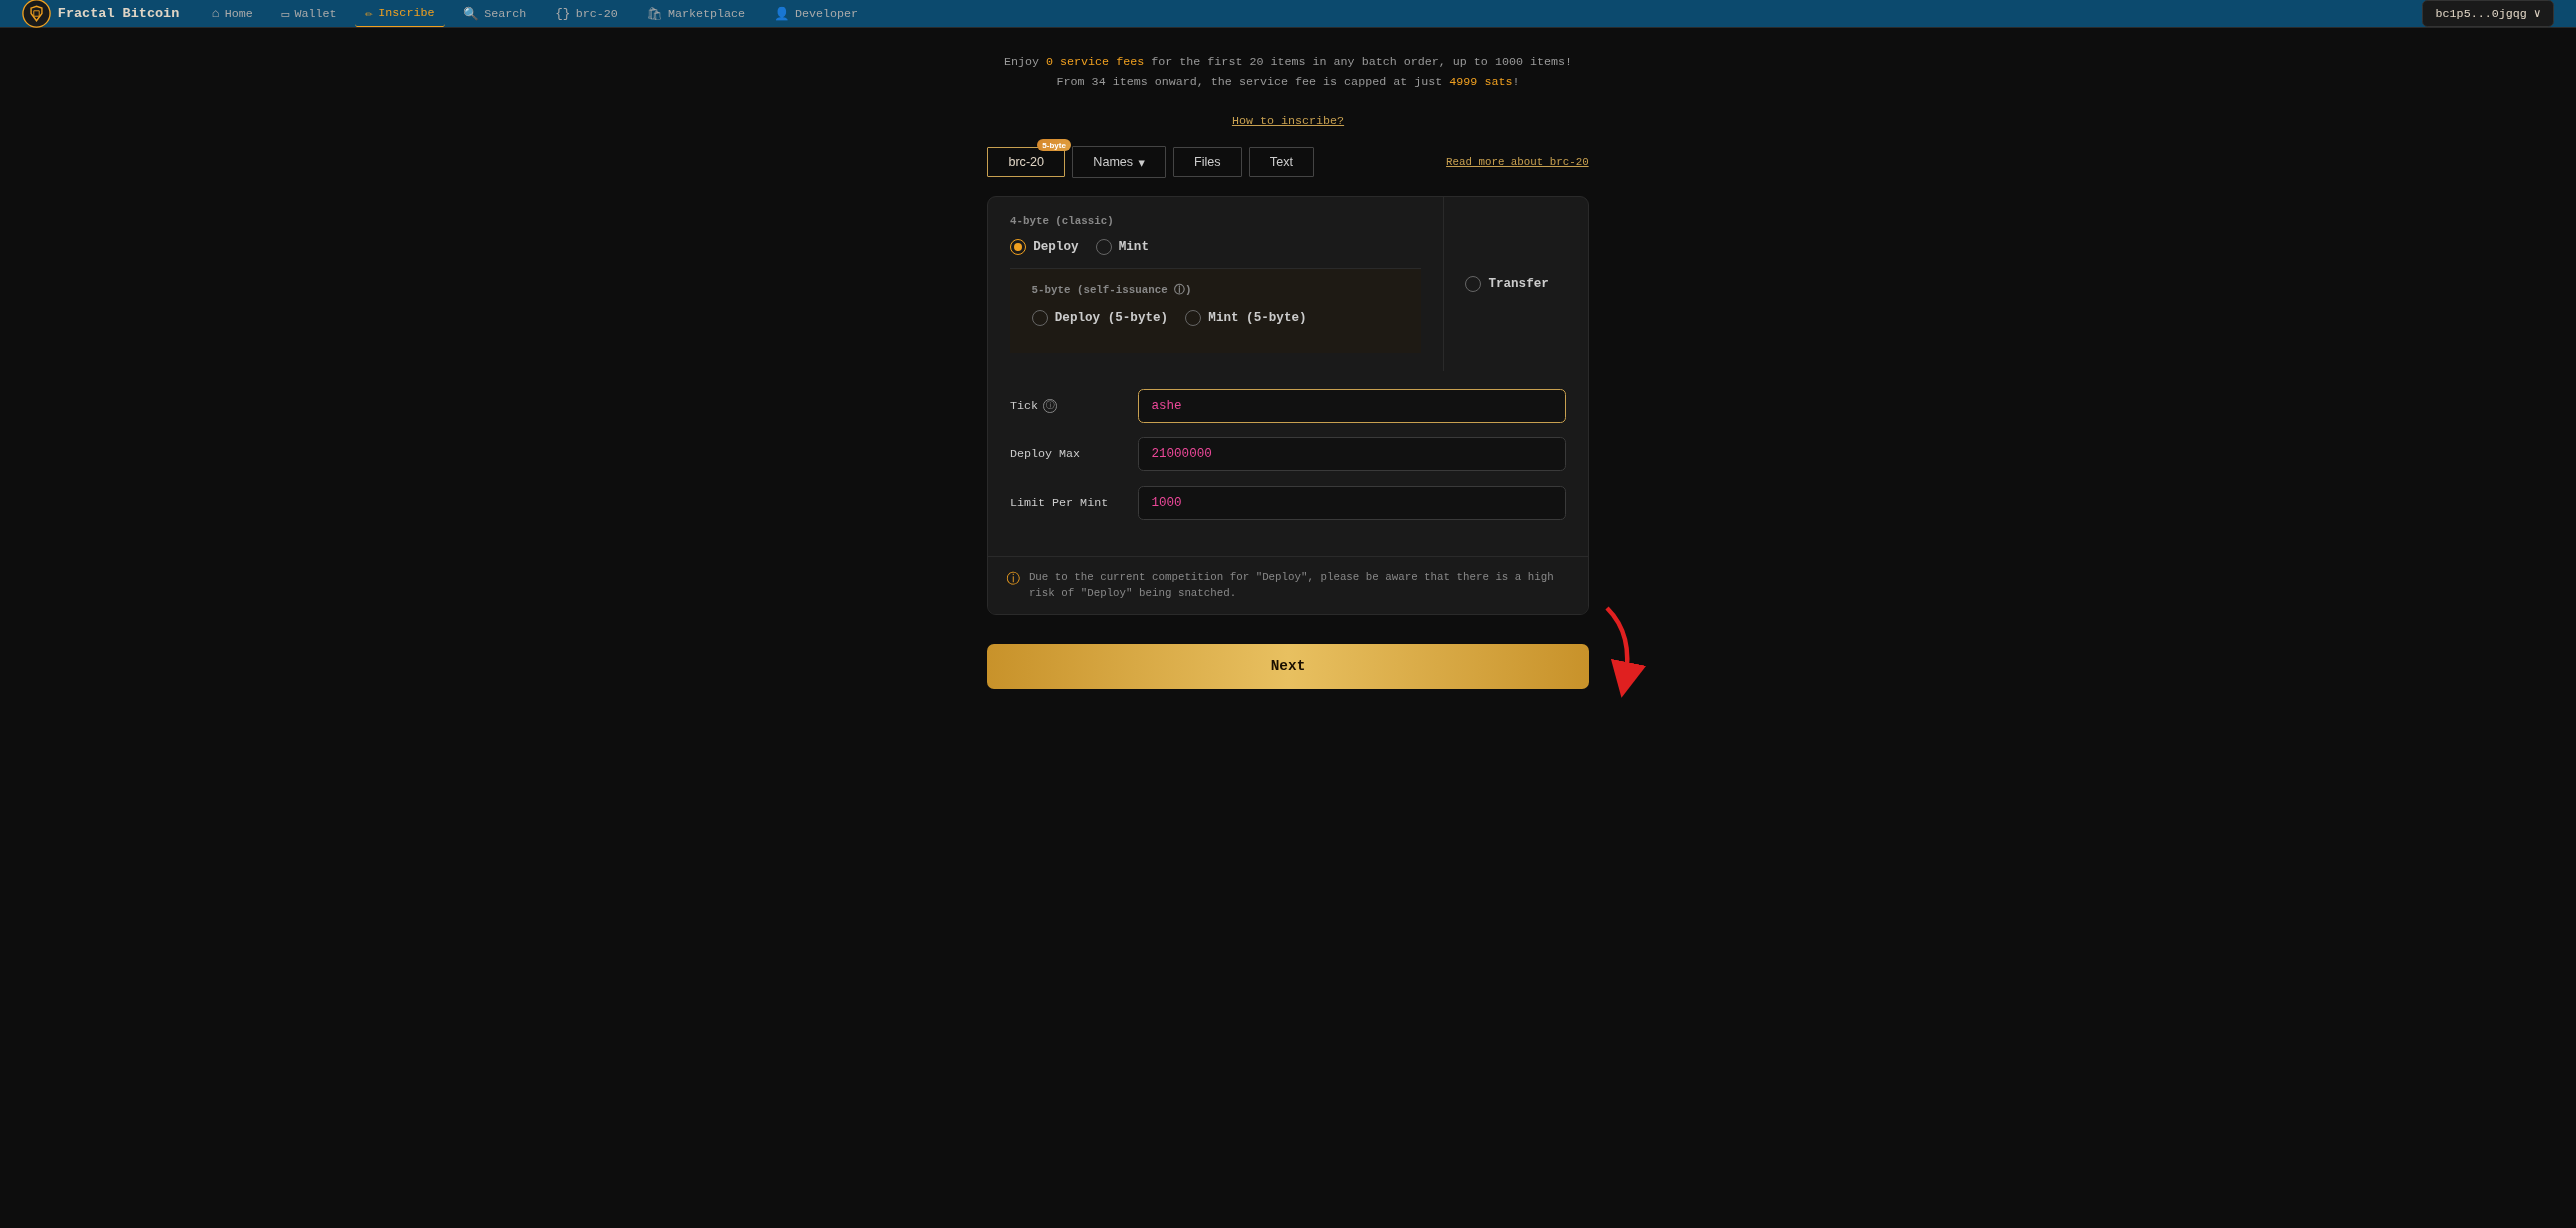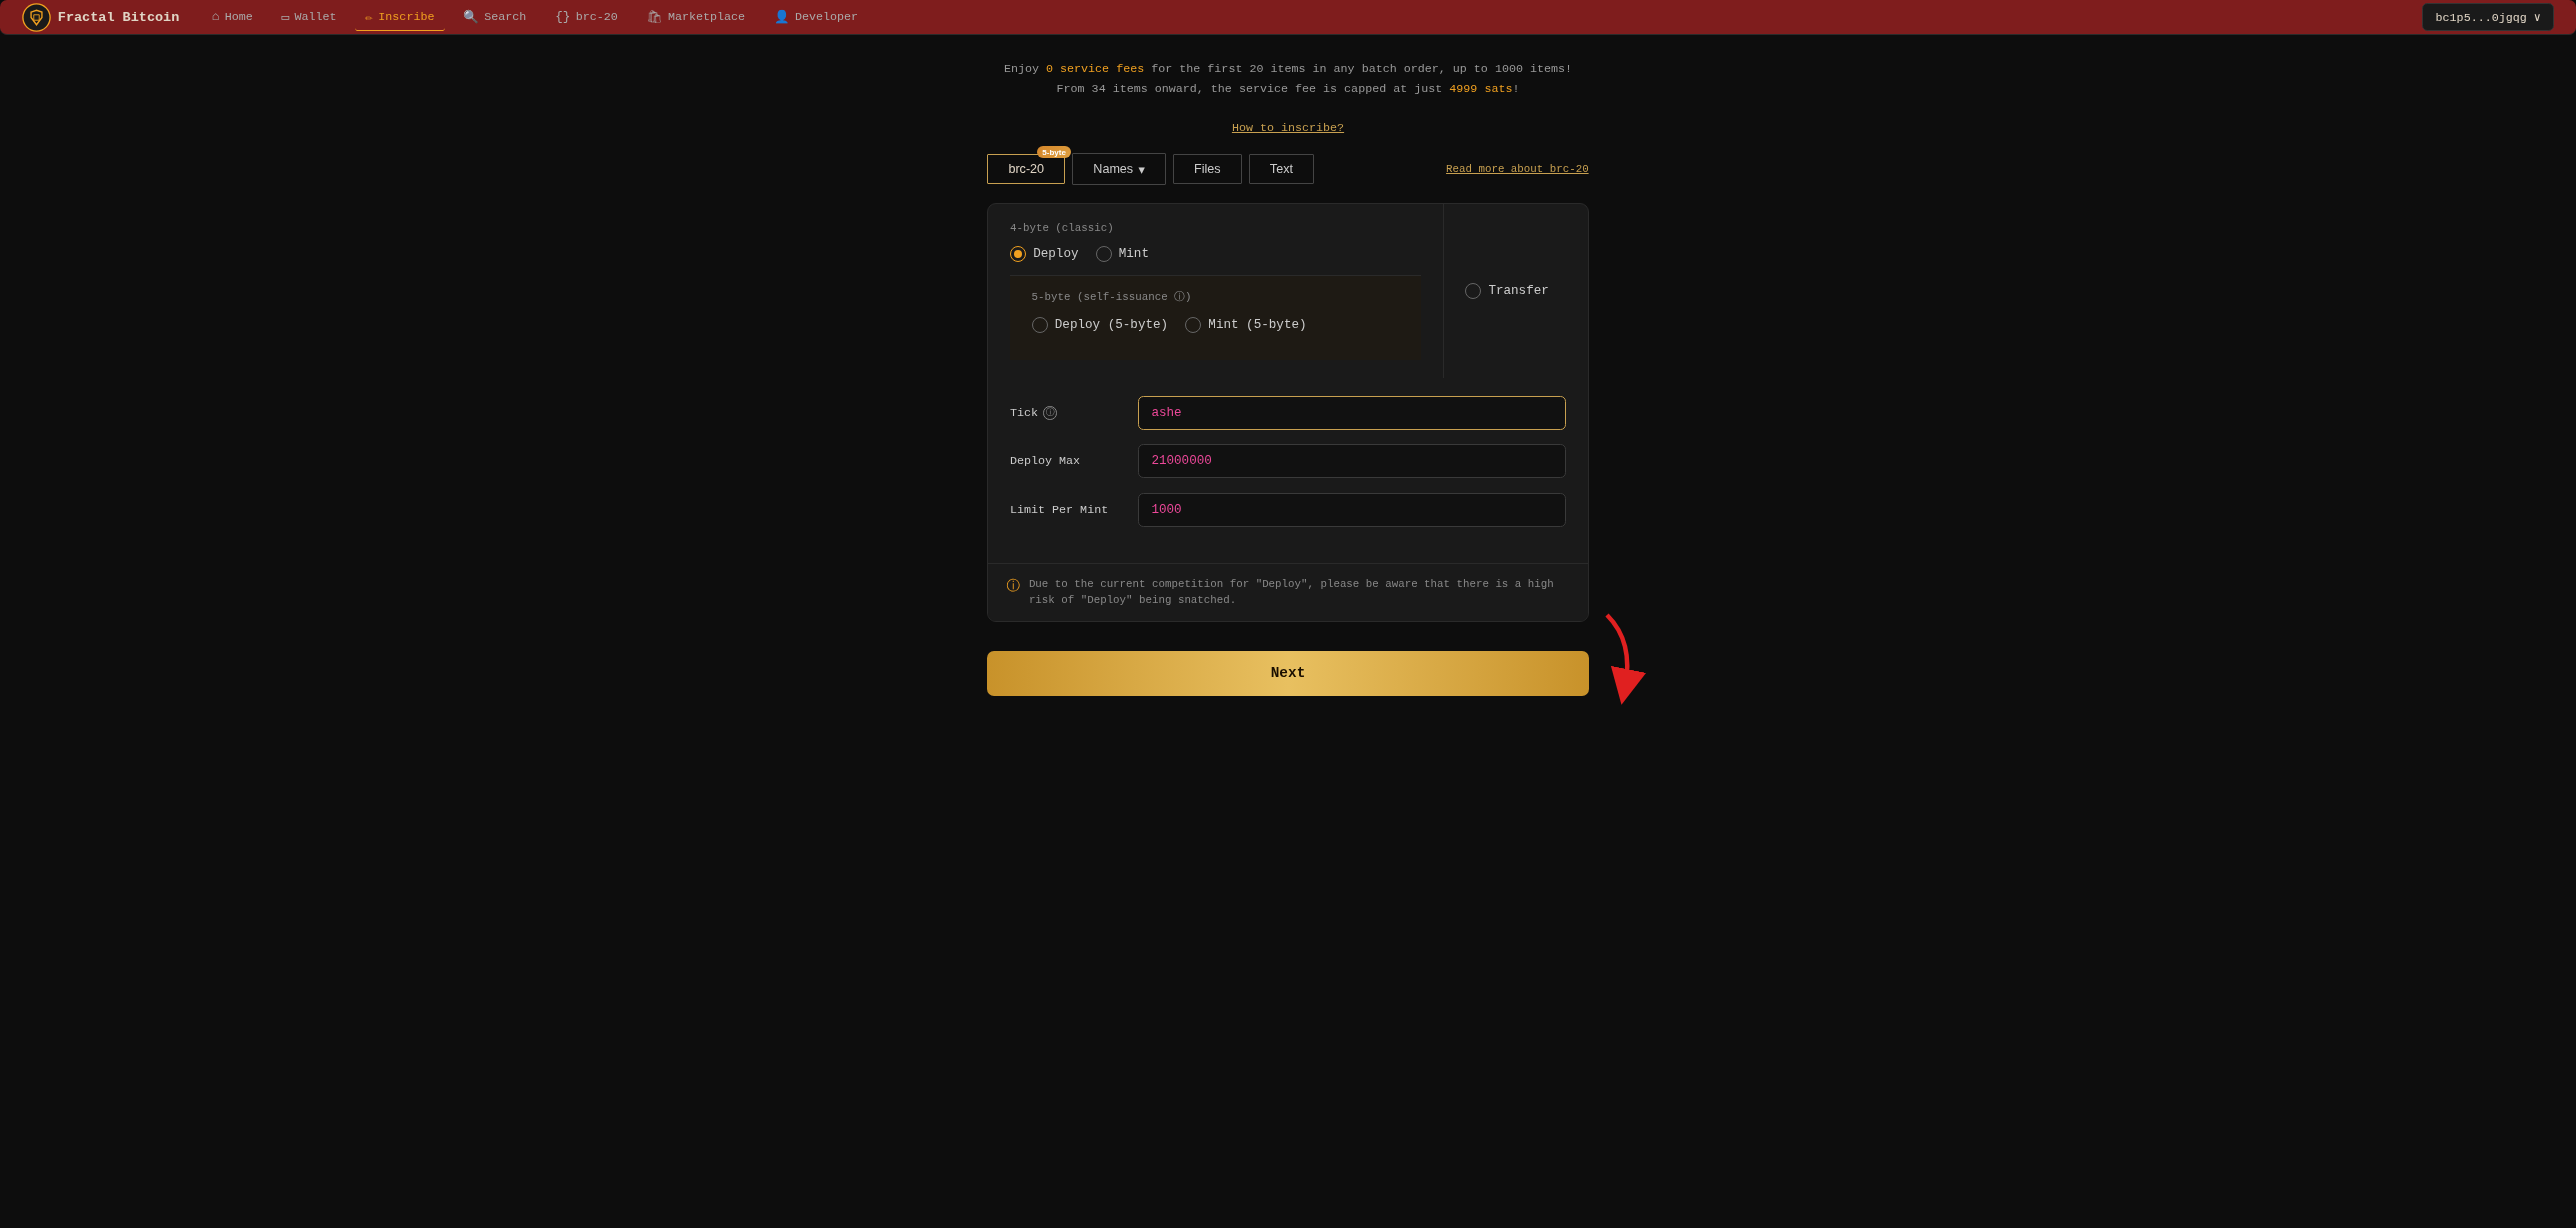--- a/index.html
+++ b/index.html
@@ -8,26 +8,25 @@
       color: #e0d5c5;
       font-family: 'Courier New', monospace;
       min-height: 100vh;
       overflow-x: hidden;
     }
 
     
     nav {
       display: flex;
       align-items: center;
-      background: #7f1d1d;
+      background: #0c4a6e;
       border-bottom: 0.9px solid #2a2a2a;
       padding: 0 21.6px;
-      height: 35px;
+      height: 28px;
       gap: 7.2px;
-      border-radius: 7px;
     }
     .nav-logo {
       display: flex;
       align-items: center;
       gap: 7.2px;
       margin-right: 14.4px;
     }
     .nav-logo-icon {
       width: 29px;
       height: 29px;
@@ -150,20 +149,21 @@
       border: 0.9px solid #2a2a2a;
       border-radius: 9px;
       padding: 0;
       margin-bottom: 18px;
       overflow: hidden;
     }
 
     
     .op-section {
       display: flex;
+      font-weight: bold;
     }
     .op-left {
       flex: 1;
       padding: 18px 21.6px;
       border-right: 0.9px solid #2a2a2a;
     }
     .op-right {
       width: 144px;
       padding: 18px 21.6px;
       display: flex;

